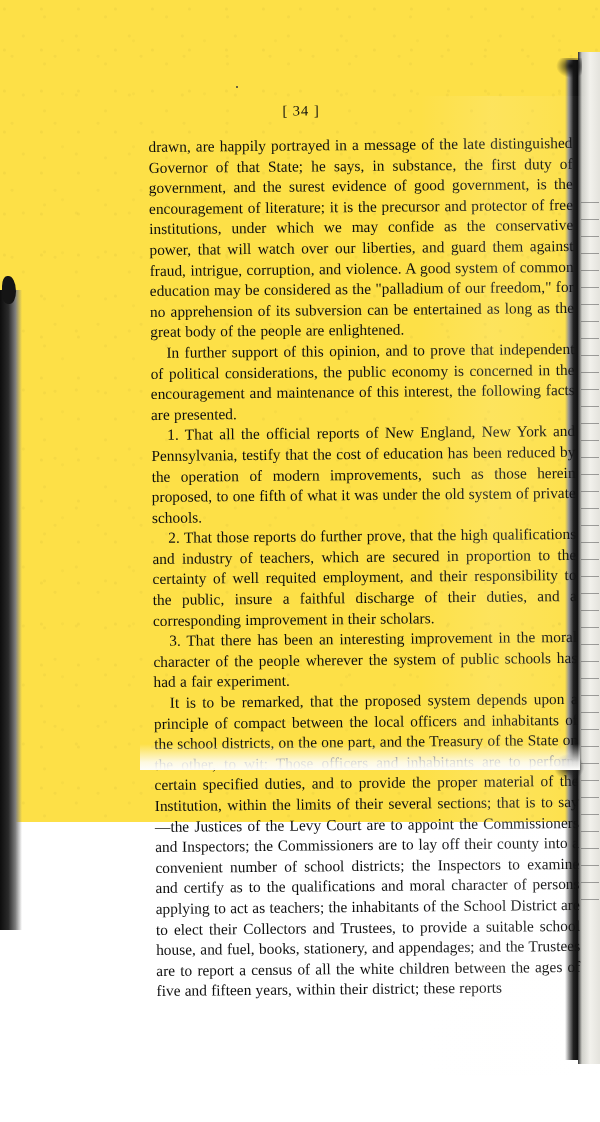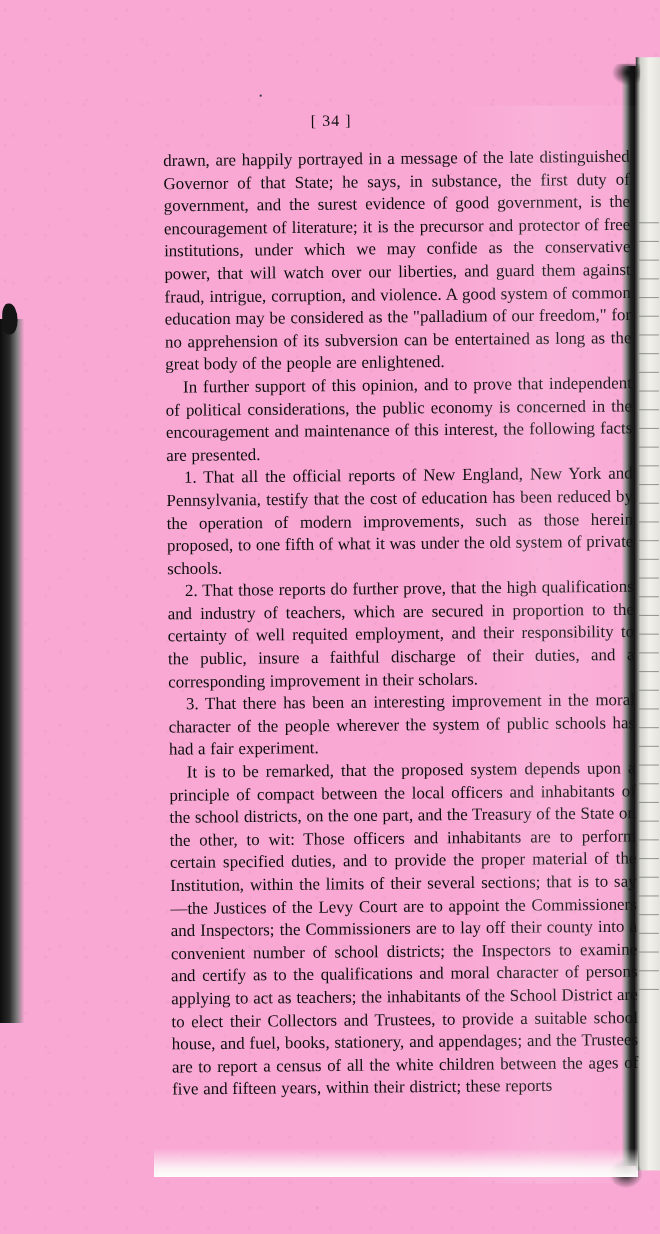--- a/index.html
+++ b/index.html
@@ -10,22 +10,22 @@
   body {
     width: 600px;
     height: 1122px;
     overflow: hidden;
     font-family: "Liberation Serif", serif;
   }
 
   #page {
     position: relative;
     width: 600px;
-    height: 1122px;
-    background: #f9a8d4;
+    height: 822px;
+    background: #fde047;
   }
 
   
   .scan-noise {
     position: absolute;
     inset: 0;
     background:
       radial-gradient(circle at 12% 22%, rgba(0,0,0,0.035) 0 1px, transparent 2px),
       radial-gradient(circle at 44% 61%, rgba(0,0,0,0.03) 0 1px, transparent 2px),
       radial-gradient(circle at 73% 36%, rgba(0,0,0,0.03) 0 1px, transparent 2px),

